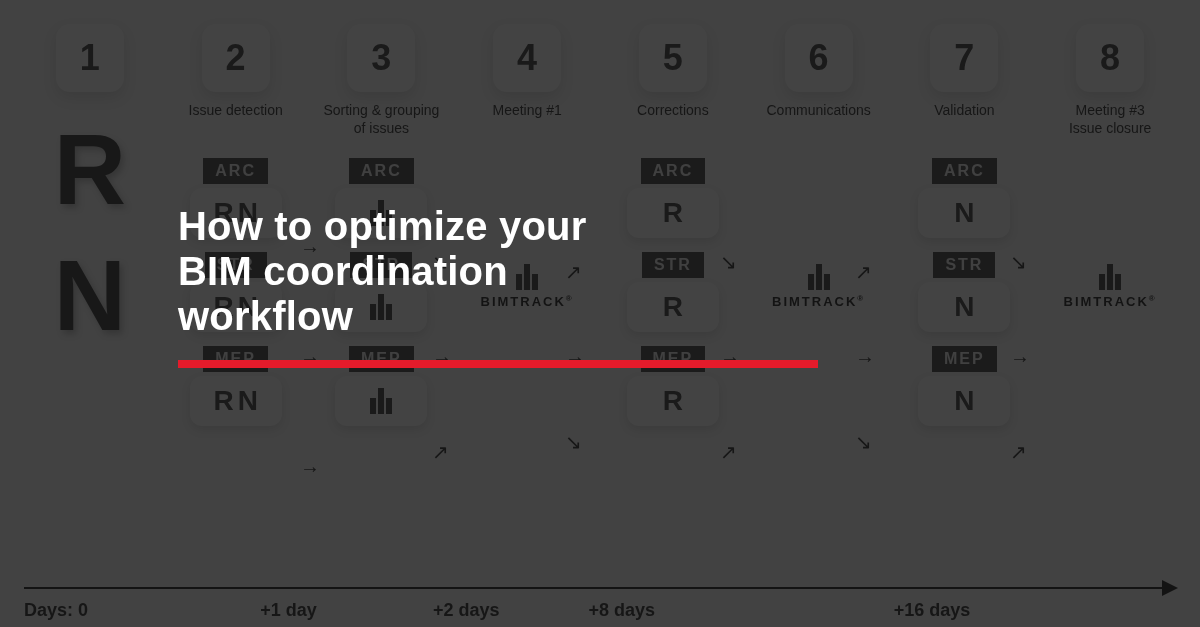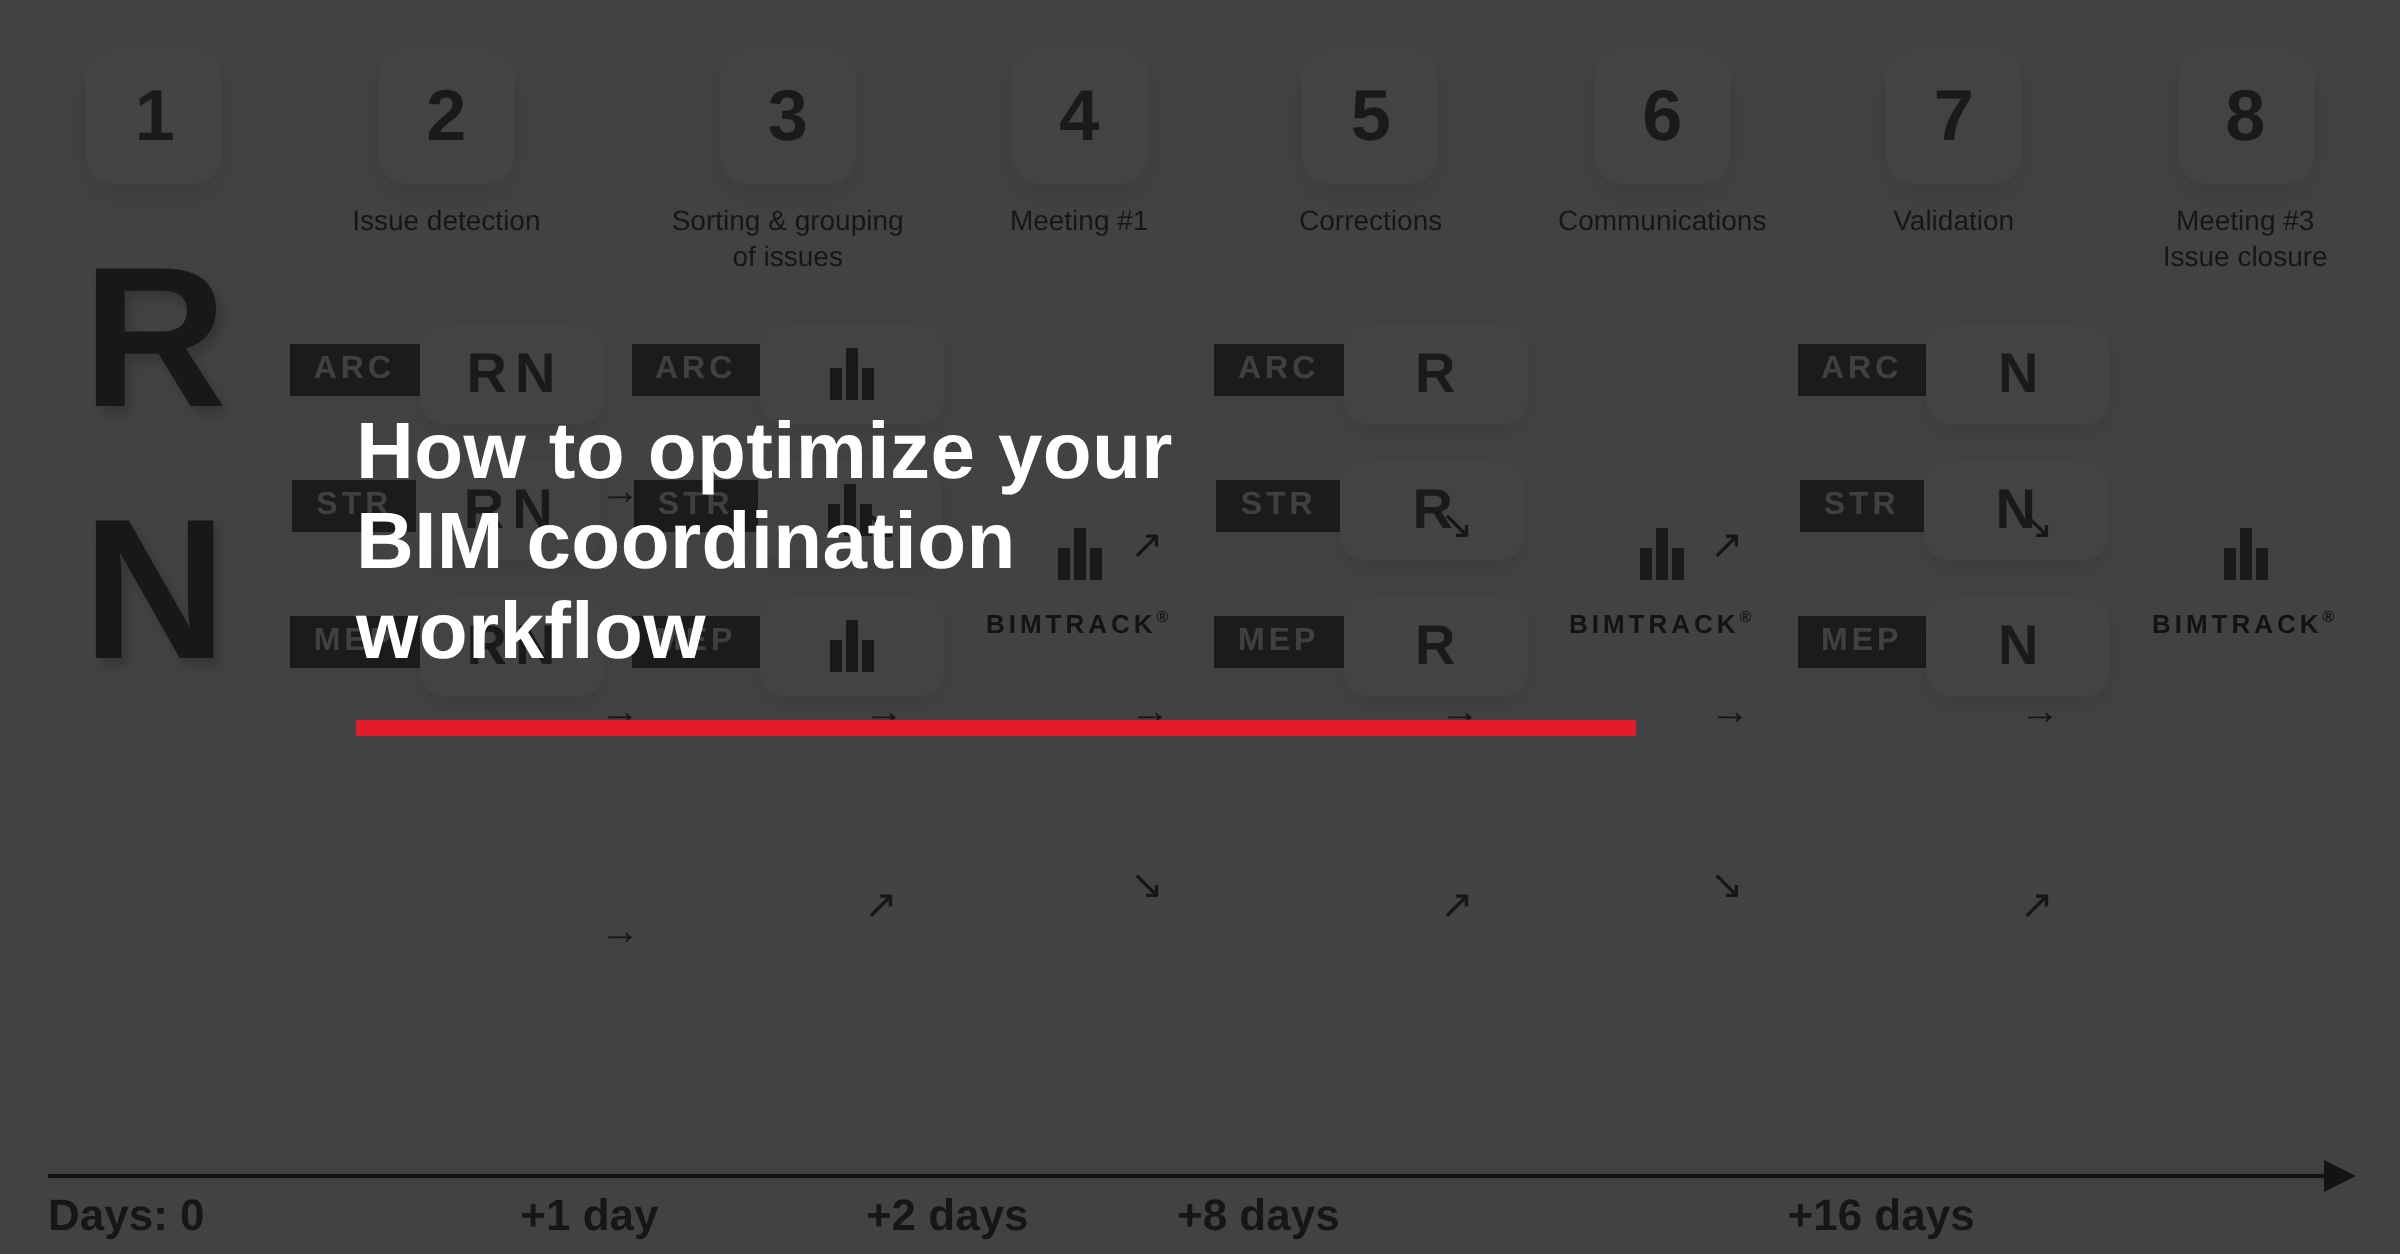--- a/index.html
+++ b/index.html
@@ -4,40 +4,40 @@
 <style>
   html,body{margin:0;padding:0;width:1200px;height:627px;overflow:hidden;font-family:Helvetica,Arial,sans-serif;}
   .stage{position:relative;width:1200px;height:627px;background:#f7f7f7;}
   
   .diagram{position:absolute;inset:0;padding:24px 24px 0 24px;box-sizing:border-box;}
   .cols{display:flex;gap:14px;}
   .col{flex:1;display:flex;flex-direction:column;align-items:center;}
   .numtile{width:68px;height:68px;border-radius:14px;background:#ffffff;box-shadow:0 6px 14px rgba(0,0,0,.12);display:flex;align-items:center;justify-content:center;font-size:36px;font-weight:600;color:#333;margin-bottom:10px;}
   .steplabel{font-size:14px;color:#222;text-align:center;min-height:42px;line-height:1.25;white-space:pre-line;}
   .stack{margin-top:14px;display:flex;flex-direction:column;gap:14px;align-items:center;}
-  .disc{display:flex;flex-direction:row;align-items:center;}
+  .disc{display:flex;flex-direction:column;align-items:center;}
   .disctag{background:#3a3a3a;color:#eee;font-size:16px;letter-spacing:2px;padding:4px 12px;font-weight:600;}
   .disccard{margin-top:4px;width:92px;height:50px;border-radius:12px;background:#fff;box-shadow:0 4px 10px rgba(0,0,0,.12);display:flex;align-items:center;justify-content:center;gap:4px;}
   .gl{font-size:28px;font-weight:800;color:#333;}
   .triw{display:inline-flex;gap:2px;align-items:flex-end;}
   .triw span{width:6px;background:#333;display:inline-block;}
   .triw span:nth-child(1){height:16px;}
   .triw span:nth-child(2){height:26px;}
   .triw span:nth-child(3){height:16px;}
   .bimtag{font-size:13px;letter-spacing:2px;color:#111;font-weight:700;}
   .bimtag sup{font-size:8px;}
-  .bimblock{display:flex;flex-direction:column;align-items:center;gap:14px;margin-top:120px;}
+  .bimblock{display:flex;flex-direction:column;align-items:center;gap:4px;margin-top:120px;}
   .col-1-icons{display:flex;flex-direction:column;gap:36px;margin-top:22px;align-items:center;}
   .bigletter{font-size:100px;font-weight:900;color:#2b2b2b;line-height:.9;text-shadow:3px 4px 6px rgba(0,0,0,.25);}
   .arrows-layer{position:absolute;inset:0;pointer-events:none;font-size:20px;color:#222;}
   .ar{position:absolute;}
   
   .timeline{position:absolute;left:24px;right:24px;bottom:38px;height:2px;background:#111;}
   .timeline:after{content:"";position:absolute;right:-2px;top:-7px;border-left:16px solid #111;border-top:8px solid transparent;border-bottom:8px solid transparent;}
-  .tlabels{position:absolute;left:24px;right:24px;bottom:6px;display:flex;font-size:22px;font-weight:700;color:#222;}
+  .tlabels{position:absolute;left:24px;right:24px;bottom:6px;display:flex;font-size:18px;font-weight:700;color:#222;}
   .tlabels div{white-space:nowrap;}
   
   .darken{position:absolute;inset:0;background:rgba(20,20,20,.80);}
   
   .headline-wrap{position:absolute;left:178px;top:204px;}
   .headline{color:#fff;font-size:40px;font-weight:800;line-height:1.12;letter-spacing:.2px;}
   .underline{margin-top:22px;width:640px;height:8px;background:#e41b2b;}
 </style>
 </head>
 <body>

